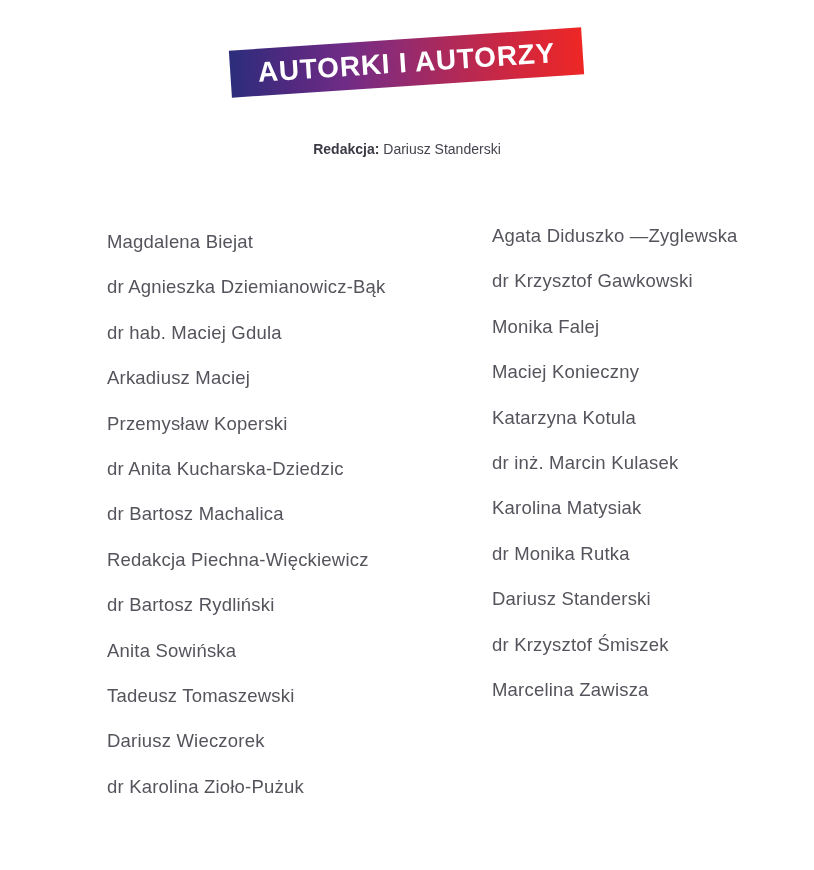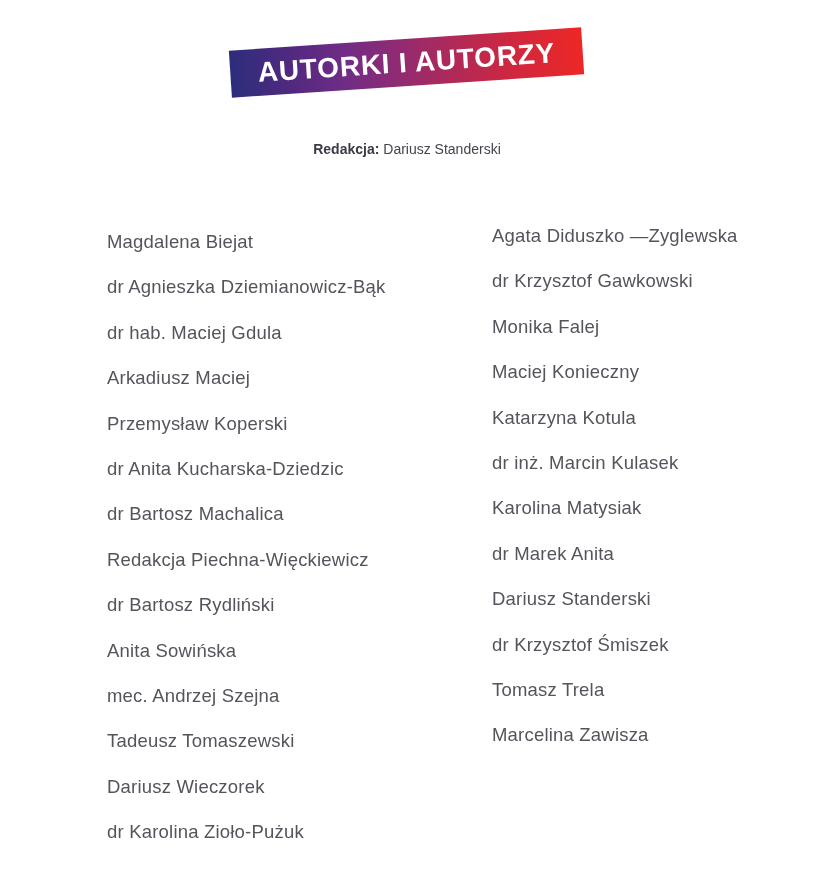--- a/index.html
+++ b/index.html
@@ -77,32 +77,30 @@
   <div class="name">Magdalena Biejat</div>
   <div class="name">dr Agnieszka Dziemianowicz-Bąk</div>
   <div class="name">dr hab. Maciej Gdula</div>
   <div class="name">Arkadiusz Maciej</div>
   <div class="name">Przemysław Koperski</div>
   <div class="name">dr Anita Kucharska-Dziedzic</div>
   <div class="name">dr Bartosz Machalica</div>
   <div class="name">Redakcja Piechna-Więckiewicz</div>
   <div class="name">dr Bartosz Rydliński</div>
   <div class="name">Anita Sowińska</div>
-  <div class="name">mec. Andrzej Szejna</div>
   <div class="name">Tadeusz Tomaszewski</div>
   <div class="name">Dariusz Wieczorek</div>
   <div class="name">dr Karolina Zioło-Pużuk</div>
 </div>
 
 <div class="col col-right">
   <div class="name">Agata Diduszko —Zyglewska</div>
   <div class="name">dr Krzysztof Gawkowski</div>
   <div class="name">Monika Falej</div>
   <div class="name">Maciej Konieczny</div>
   <div class="name">Katarzyna Kotula</div>
   <div class="name">dr inż. Marcin Kulasek</div>
   <div class="name">Karolina Matysiak</div>
-  <div class="name">dr Marek Anita</div>
+  <div class="name">dr Monika Rutka</div>
   <div class="name">Dariusz Standerski</div>
   <div class="name">dr Krzysztof Śmiszek</div>
-  <div class="name">Tomasz Trela</div>
   <div class="name">Marcelina Zawisza</div>
 </div>
 
 </body></html>

